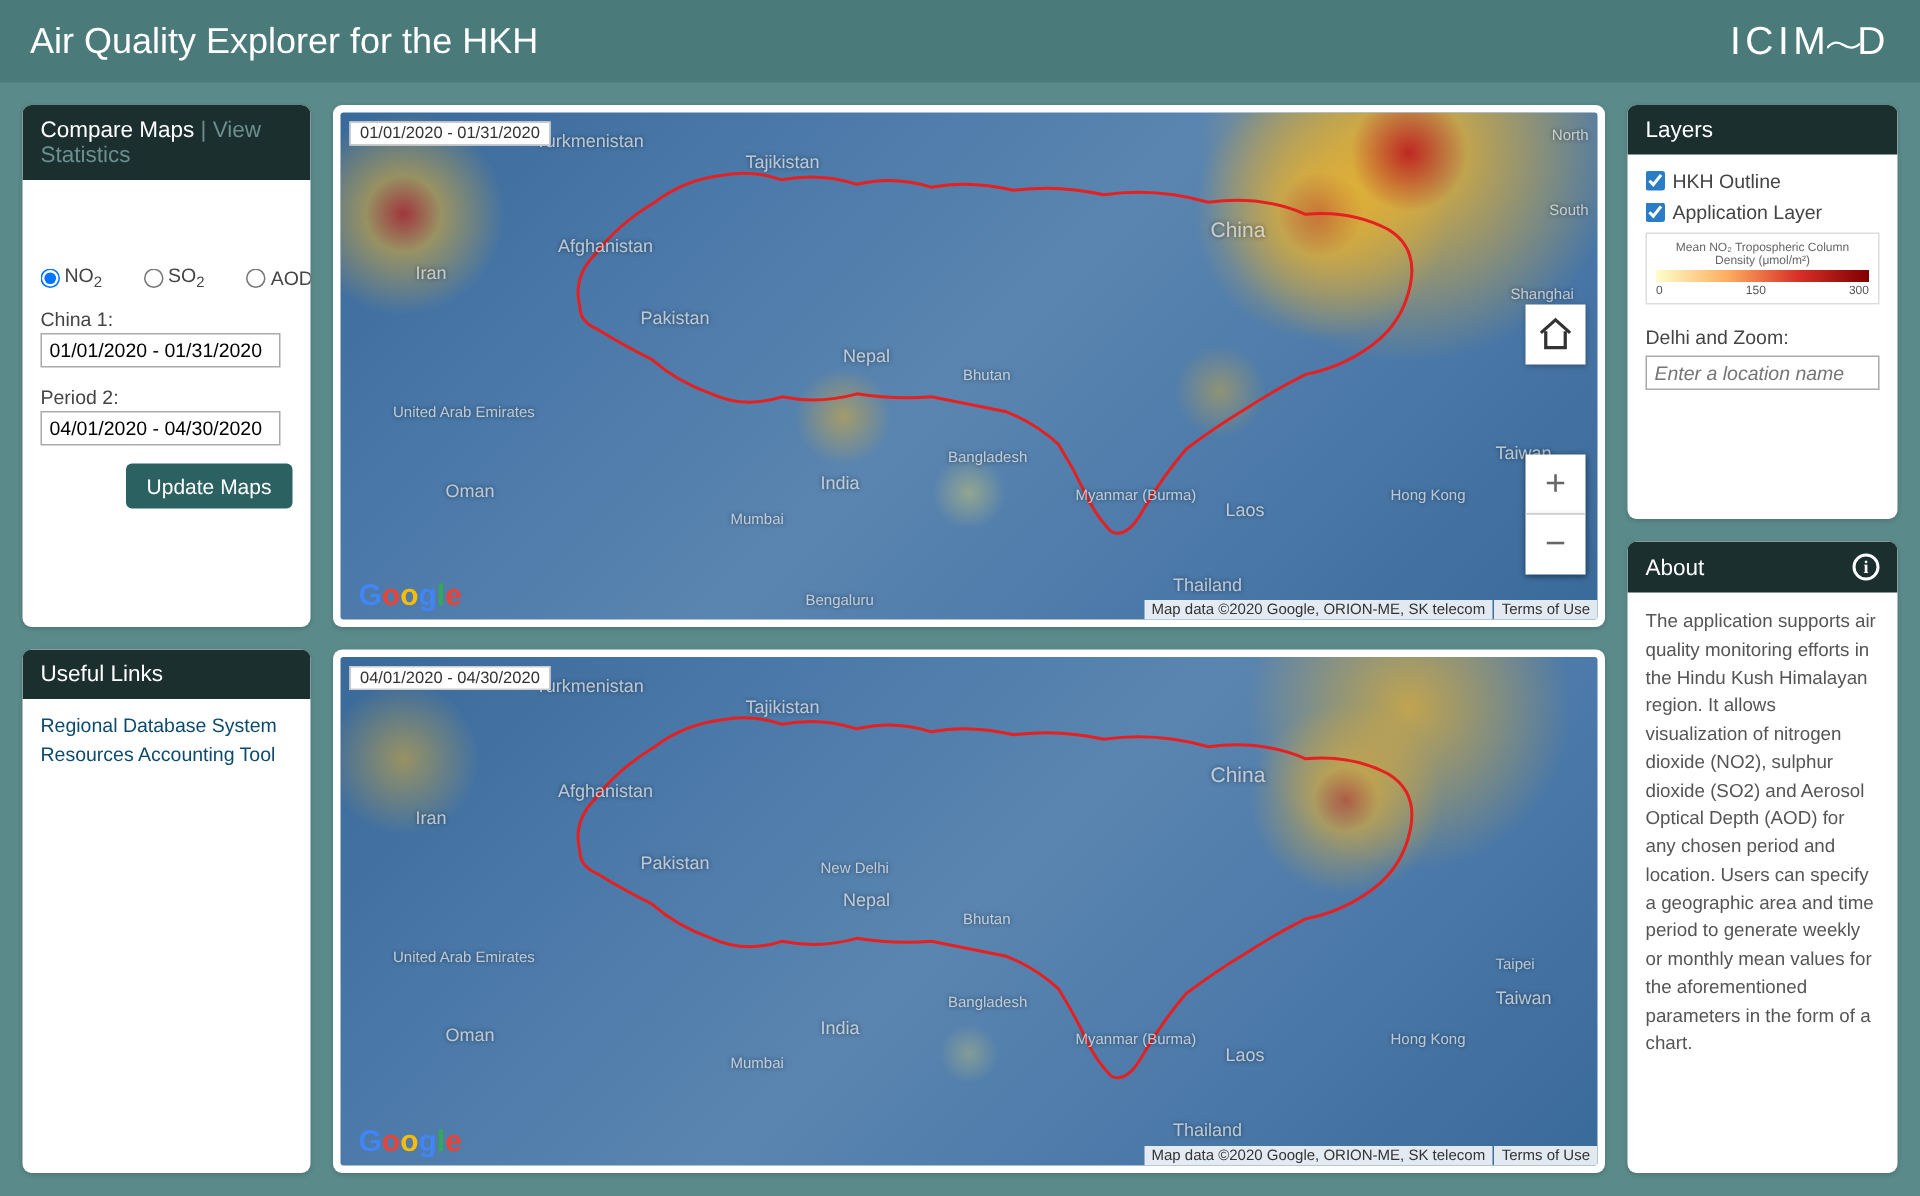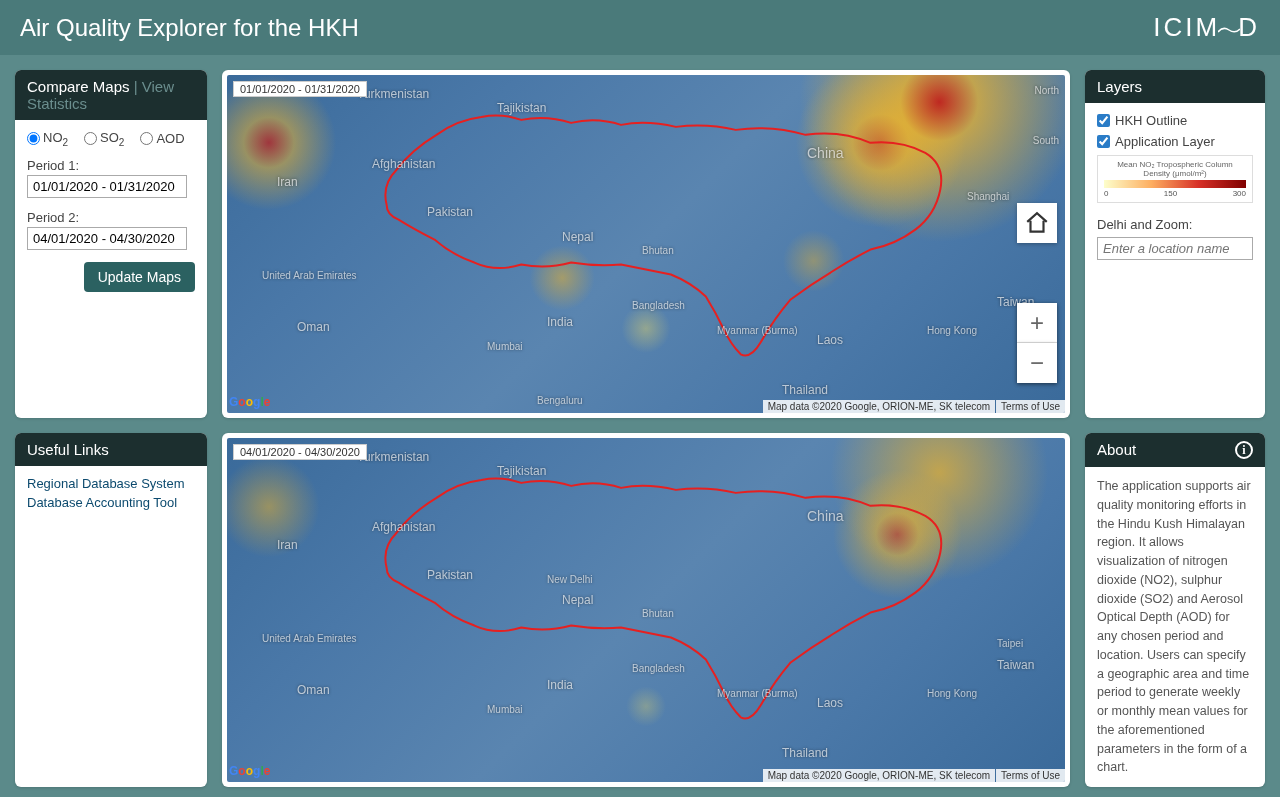--- a/index.html
+++ b/index.html
@@ -52,32 +52,33 @@
     border-radius: 6px;
     overflow: hidden;
     box-shadow: 0 1px 3px rgba(0,0,0,0.15);
   }
   .panel-header {
     background: #1c2f2f;
     color: #fff;
     padding: 8px 12px;
     font-size: 15px;
     display: flex;
+    align-items: center;
     justify-content: space-between;
   }
   .panel-header .link {
     color: #6b8e8e;
     font-weight: 400;
   }
   .panel-body {
     padding: 10px 12px;
     font-size: 13px;
     color: #444;
   }
-  .radios { display: flex; gap: 16px; margin-bottom: 10px; font-size: 13px; }
+  .radios { display: flex; gap: 28px; margin-bottom: 10px; font-size: 13px; margin-top: 46px; }
   .radios label { display: flex; align-items: center; gap: 3px; cursor: pointer; }
   .radios sub { font-size: 10px; }
   .field-label { font-size: 13px; margin-top: 6px; display:block; }
   .text-input {
     width: 100%;
     max-width: 160px;
     padding: 3px 5px;
     border: 1px solid #aaa;
     font-size: 13px;
     margin-top: 2px;
@@ -175,23 +176,23 @@
     justify-content: center;
     font-size: 24px;
     color: #666;
     cursor: pointer;
     border-bottom: 1px solid #ddd;
     box-shadow: 0 1px 4px rgba(0,0,0,0.3);
   }
   .zoom-btn:last-child { border-bottom: none; }
   .google-logo {
     position: absolute;
-    left: 2px;
+    left: 12px;
     bottom: 4px;
-    font-size: 12px;
+    font-size: 20px;
     font-weight: bold;
     z-index: 5;
     font-family: Arial, sans-serif;
     text-align: center;
   }
   .google-logo span:nth-child(1){color:#4285F4}
   .google-logo span:nth-child(2){color:#EA4335}
   .google-logo span:nth-child(3){color:#FBBC05}
   .google-logo span:nth-child(4){color:#4285F4}
   .google-logo span:nth-child(5){color:#34A853}
@@ -242,21 +243,21 @@
     border-radius: 50%;
     display: flex;
     align-items: center;
     justify-content: center;
     font-size: 12px;
     font-weight: bold;
     font-family: Georgia, serif;
   }
   .left-top { height: 348px; }
   .left-bottom { flex: 1; }
-  .right-layers { height: 348px; }
+  .right-layers { height: 276px; }
   .right-about { flex: 1; }
   .map-top { height: 348px; }
   .map-bottom { flex: 1; }
 </style>
 </head>
 <body>
 
 <div class="header">
   <h1>Air Quality Explorer for the HKH</h1>
   <div class="logo">
@@ -287,33 +288,33 @@
             </label>
           <label>
               <input type="radio" name="pol" style="">
               <span><span>SO</span><sub>2</sub></span>
             </label>
           <label>
               <input type="radio" name="pol" style="">
               <span>AOD</span>
             </label>
         </div>
-        <label class="field-label">Period 1:</label>
+        <label class="field-label">China 1:</label>
         <input class="text-input" type="text" value="01/01/2020 - 01/31/2020" style="">
         <label class="field-label">Period 2:</label>
         <input class="text-input" type="text" value="04/01/2020 - 04/30/2020" style="">
         <button class="btn-update">Update Maps</button>
       </div>
     </div>
 
     <div class="panel left-bottom">
       <div class="panel-header">Useful Links</div>
       <div class="panel-body links-list">
         <a href="#">Regional Database System</a>
-        <a href="#">Database Accounting Tool</a>
+        <a href="#">Resources Accounting Tool</a>
       </div>
     </div>
   </div>
 
   <div class="col">
     <div class="map-panel map-top">
       <div class="map-canvas">
         <div class="date-badge">01/01/2020 - 01/31/2020</div>
 
         <svg class="hkh-outline" viewBox="0 0 840 338" preserveAspectRatio="none">
@@ -332,21 +333,21 @@
         <span class="map-label" style="top:225px;left:405px;font-size:10px">Bangladesh</span>
         <span class="map-label" style="top:250px;left:490px;font-size:10px">Myanmar (Burma)</span>
         <span class="map-label" style="top:258px;left:590px">Laos</span>
         <span class="map-label" style="top:308px;left:555px">Thailand</span>
         <span class="map-label" style="top:220px;left:770px">Taiwan</span>
         <span class="map-label" style="top:195px;left:35px;font-size:10px">United Arab Emirates</span>
         <span class="map-label" style="top:245px;left:70px">Oman</span>
         <span class="map-label" style="top:10px;right:6px;font-size:10px">North</span>
         <span class="map-label" style="top:60px;right:6px;font-size:10px">South</span>
         <span class="map-label" style="top:250px;left:700px;font-size:10px">Hong Kong</span>
-        <span class="map-label" style="top:116px;left:740px;font-size:10px">Shanghai</span>
+        <span class="map-label" style="top:116px;left:780px;font-size:10px">Shanghai</span>
         <span class="map-label" style="top:266px;left:260px;font-size:10px">Mumbai</span>
         <span class="map-label" style="top:320px;left:310px;font-size:10px">Bengaluru</span>
 
         <div class="map-controls">
           <div class="home-btn">
             <svg width="26" height="26" viewBox="0 0 24 24">
                 <path d="M3 11 L12 3 L21 11 M6 10 V20 H18 V10" stroke="#333" stroke-width="2" fill="none"></path>
               </svg>
           </div>
           <div style="box-shadow:0 1px 4px rgba(0,0,0,0.3)">

